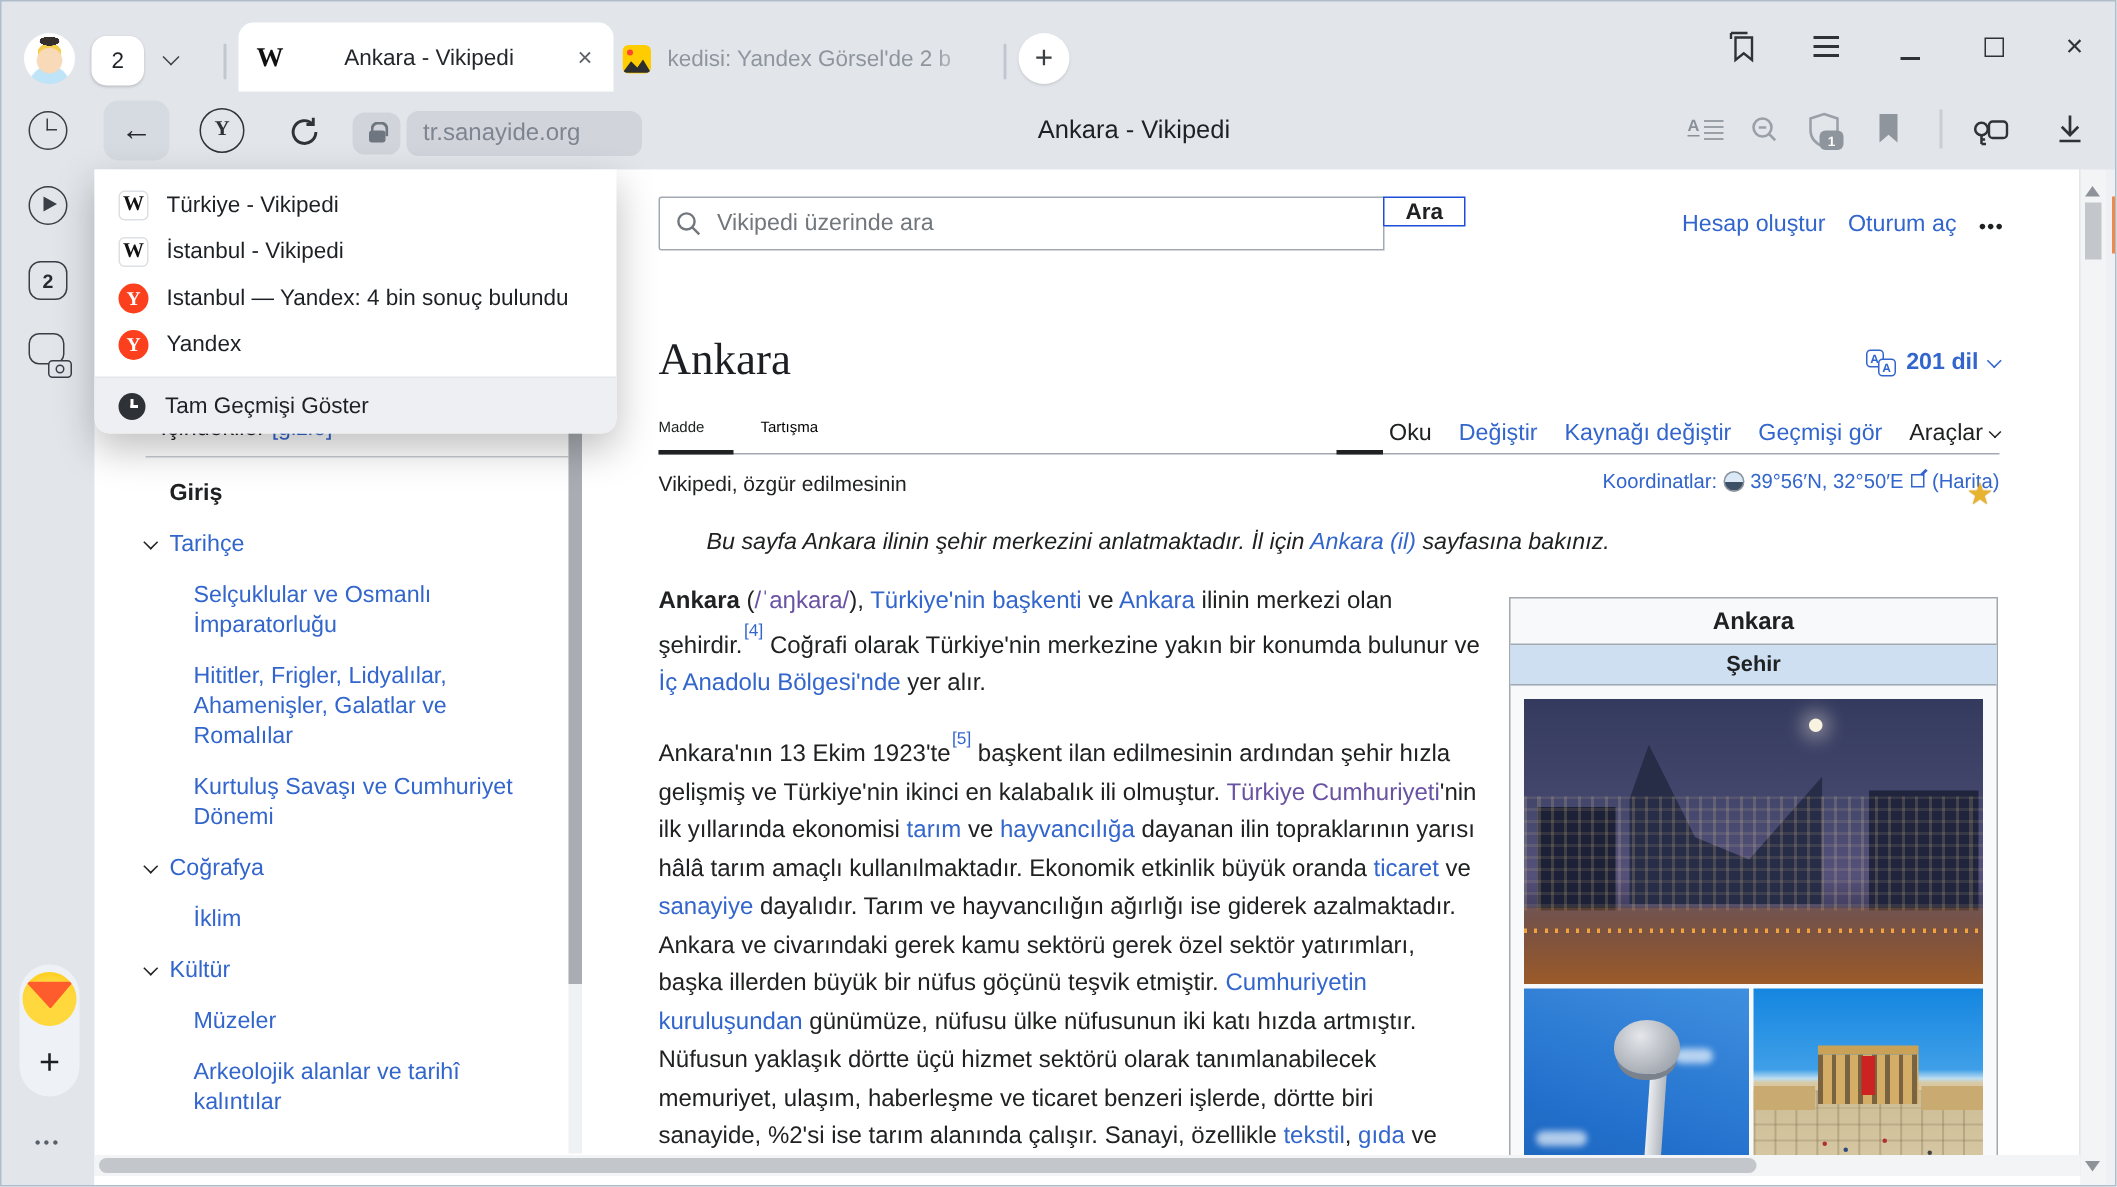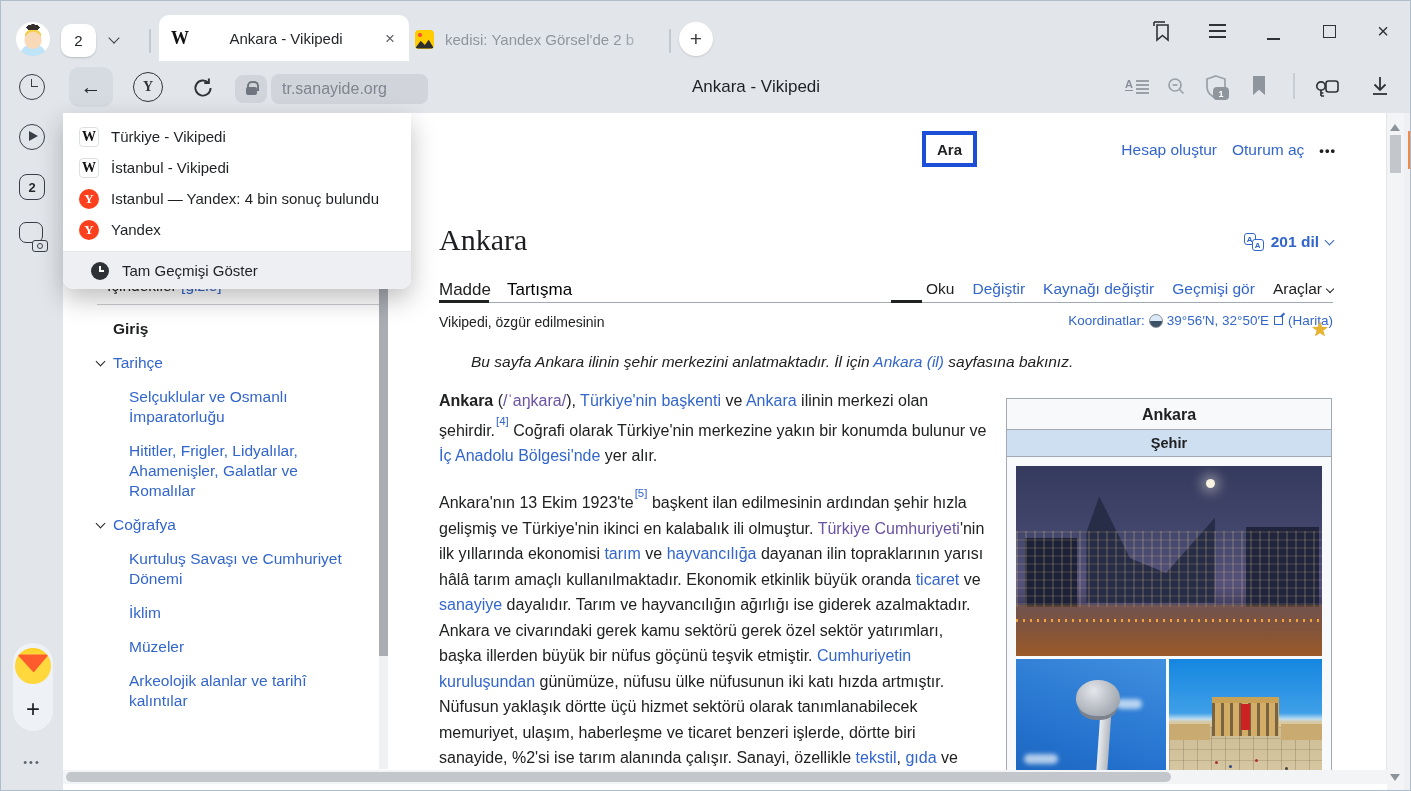--- a/index.html
+++ b/index.html
@@ -101,42 +101,42 @@
   .sb-dots{position:absolute;left:0;top:755px;width:62px;text-align:center;font-size:11px;letter-spacing:2px;color:#5a6069;}
 
   
   .page{position:absolute;left:62px;top:112px;width:1323px;height:679px;background:#fff;}
 
   
   .wsearch{position:absolute;left:438px;top:130px;width:484px;height:36px;border:1px solid #a2a9b1;border-radius:2px 0 0 2px;
     display:flex;align-items:center;padding-left:10px;gap:8px;background:#fff;}
   .wsearch input{border:none;outline:none;flex:1;font-size:15.5px;font-family:"Liberation Sans",sans-serif;color:#202122;}
   .wsearch input::placeholder{color:#72777d;}
-  .warabtn{position:absolute;left:921px;top:130px;width:55px;height:36px;border:4px solid #1d4ed8;background:#fff;
+  .warabtn{position:absolute;left:921px;top:130px;width:55px;height:20px;border:1px solid #1d4ed8;background:#fff;
     font-weight:700;font-size:15px;color:#202122;display:flex;align-items:center;justify-content:center;}
   .wacct{position:absolute;left:1100px;top:140px;width:235px;display:flex;gap:15px;justify-content:flex-end;
     font-size:15.5px;align-items:center;}
   .wlink{color:#3366cc;}
   .wdots{color:#202122;font-weight:700;letter-spacing:1px;font-size:13px;}
 
   .wh1{position:absolute;left:438px;top:222px;font-family:"Liberation Serif",serif;font-size:30px;color:#1c1e22;}
   .wlang{position:absolute;left:1190px;top:232px;width:142px;display:flex;align-items:center;justify-content:flex-end;
     gap:7px;color:#3366cc;font-weight:600;font-size:15.5px;}
   .langicon{position:relative;width:20px;height:18px;}
   .langicon .l1{position:absolute;left:0;top:0;width:12px;height:12px;border:1.6px solid #3366cc;border-radius:3px;
     font-size:8px;color:#3366cc;display:flex;align-items:center;justify-content:center;font-weight:700;}
   .langicon .l2{position:absolute;right:0;bottom:0;width:12px;height:12px;border:1.6px solid #3366cc;border-radius:3px;
     background:#fff;font-size:8px;color:#3366cc;display:flex;align-items:center;justify-content:center;font-weight:700;}
   .chev-b{display:inline-block;width:7px;height:7px;border-right:1.8px solid #3366cc;border-bottom:1.8px solid #3366cc;
     transform:rotate(45deg);margin-top:-3px;}
   .chev-k{display:inline-block;width:6px;height:6px;border-right:1.7px solid #202122;border-bottom:1.7px solid #202122;
     transform:rotate(45deg);margin-left:5px;margin-bottom:2px;}
 
   .wtabline{position:absolute;left:438px;top:301px;width:894px;height:1px;background:#a2a9b1;}
-  .wtab{position:absolute;top:279px;font-size:17px;}
+  .wtab{position:absolute;top:279px;font-size:10px;}
   .t-madde{left:438px;color:#202122;}
   .bar-madde{position:absolute;left:438px;top:299px;width:50px;height:3px;background:#202122;}
   .t-tartisma{left:506px;color:#000000;}
   .wtabs-r{position:absolute;left:880px;top:279px;width:452px;display:flex;gap:18px;justify-content:flex-end;
     font-size:15.5px;align-items:center;}
   .bar-oku{position:absolute;left:890px;top:299px;width:31px;height:3px;background:#202122;}
   .t-black{color:#202122;}
 
   .wsub{position:absolute;left:438px;top:313px;font-size:14px;color:#202122;}
   .wcoord{position:absolute;left:1010px;top:312px;width:322px;text-align:right;font-size:13.5px;color:#3366cc;
@@ -200,21 +200,21 @@
 
   
   .dd{position:absolute;left:62px;top:112px;width:348px;background:#fff;border-radius:0 0 10px 10px;
     box-shadow:0 10px 26px rgba(0,0,0,.25);z-index:30;padding-top:8px;overflow:hidden;}
   .dd-row{display:flex;align-items:center;height:31px;padding:0 16px;font-size:15px;color:#1d2024;}
   .dd-ic{width:20px;height:20px;margin-right:12px;flex:none;display:flex;align-items:center;justify-content:center;}
   .dd-ic.wikipedia{background:#fff;border:1px solid #dcdfe3;border-radius:4px;font-family:"Liberation Serif",serif;
     color:#111;font-weight:600;font-size:14px;}
   .dd-ic.yandex{background:#fc3f1d;border-radius:50%;color:#fff;font-weight:700;font-family:"Liberation Serif",serif;font-size:13px;}
   .dd-div{height:1px;background:#e4e6e9;margin:6px 0 0 0;}
-  .dd-foot{display:flex;align-items:center;height:37px;padding:0 28px;font-size:15px;color:#1d2024;background:#edeff2;}
+  .dd-foot{display:flex;align-items:center;height:37px;padding:0 16px;font-size:15px;color:#1d2024;background:#edeff2;}
   .dd-clock{width:18px;height:18px;border-radius:50%;background:#2e3237;position:relative;margin-right:13px;flex:none;}
   .dd-clock::before{content:"";position:absolute;left:8px;top:4px;width:2px;height:6px;background:#fff;}
   .dd-clock::after{content:"";position:absolute;left:8px;top:8px;width:5px;height:2px;background:#fff;}
 
   
   .toc{position:absolute;left:94px;top:276px;width:290px;z-index:1;}
   .toc-h{padding-left:12px;font-size:15.5px;color:#202122;}
   .toc-h .hl{color:#3366cc;}
   .toc-hr{border:none;border-top:1px solid #c8ccd1;margin:9px 0 0 2px;width:288px;}
   .toc-item{position:relative;margin:14px 0;font-size:15.5px;line-height:20px;color:#3366cc;padding-left:18px;width:262px;}
@@ -343,20 +343,27 @@
       <span class="cam"></span>
     </div>
   <div class="sb-pill">
     <div class="mail-orb"></div>
     <div class="sb-plus">+</div>
   </div>
   <div class="sb-dots">•••</div>
 
   <div class="page"></div>
 
+  <div class="wsearch">
+    <svg width="18" height="18" viewBox="0 0 20 20">
+      <circle cx="8.5" cy="8.5" r="6" fill="none" stroke="#72777d" stroke-width="1.8"></circle>
+      <path d="M13 13l5 5" stroke="#72777d" stroke-width="1.8"></path>
+    </svg>
+    <input placeholder="Vikipedi üzerinde ara" style="">
+  </div>
   <div class="warabtn">Ara</div>
   <div class="wacct">
     <span class="wlink">Hesap oluştur</span>
     <span class="wlink">Oturum aç</span>
     <span class="wdots">•••</span>
   </div>
 
   <div class="wh1">Ankara</div>
   <div class="wlang">
     <span class="langicon">
@@ -427,23 +434,24 @@
 
   <div class="toc">
     <div class="toc-h"><span>İçindekiler</span>
       <span class="hl">[gizle]</span></div>
     <hr class="toc-hr">
     <div>
         <div class="toc-item active"><span>Giriş</span></div>
         <div class="toc-item section"><span class="chevt"></span><span>Tarihçe</span></div>
         <div class="toc-item sub"><span>Selçuklular ve Osmanlı İmparatorluğu</span></div>
         <div class="toc-item sub"><span>Hititler, Frigler, Lidyalılar, Ahamenişler, Galatlar ve Romalılar</span></div>
+        <div class="toc-item sub"><span>Kurtuluş Savaşı ve Cumhuriyet Dönemi</span></div>
         <div class="toc-item section"><span class="chevt"></span><span>Coğrafya</span></div>
-        <div class="toc-item sub"><span>Kurtuluş Savaşı ve Cumhuriyet Dönemi</span></div>
         <div class="toc-item sub"><span>İklim</span></div>
+        <div class="toc-item section"><span class="chevt"></span><span>Kültür</span></div>
         <div class="toc-item sub"><span>Müzeler</span></div>
         <div class="toc-item sub"><span>Arkeolojik alanlar ve tarihî kalıntılar</span></div>
       </div>
   </div>
   <div class="tocsb">
       <div class="th"></div>
     </div>
 
   <div class="dd">
     <div>

